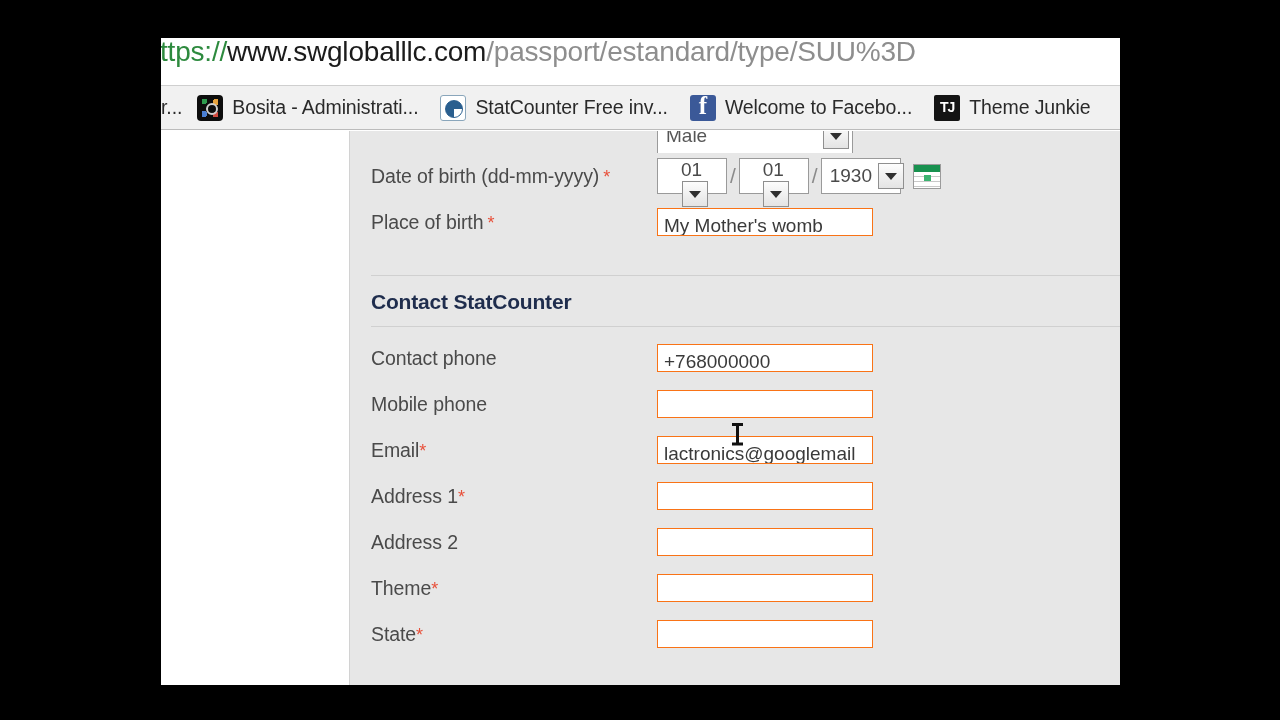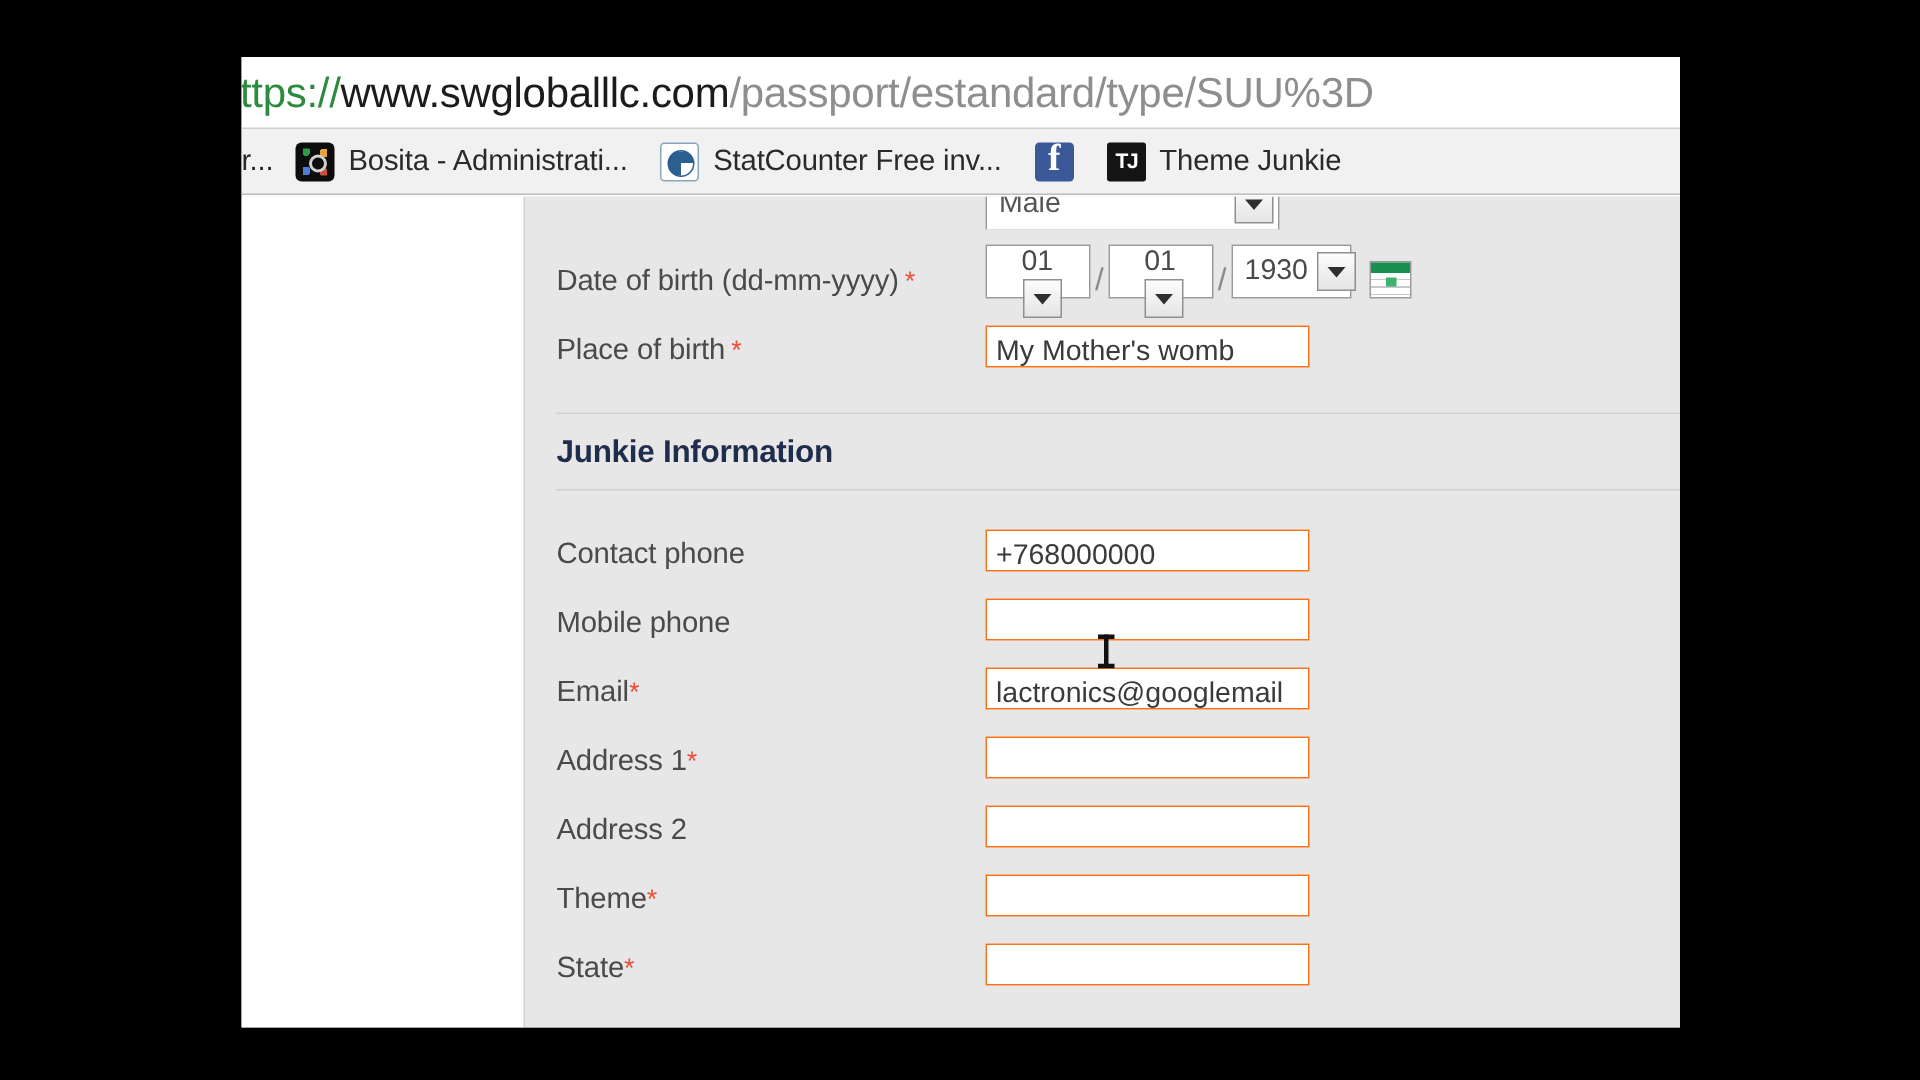--- a/index.html
+++ b/index.html
@@ -29,21 +29,20 @@
   }
 
   
   .urlbar {
     position: absolute;
     left: 0; top: 0;
     width: 959px; height: 48px;
     background: #ffffff;
     border-bottom: 1px solid #cfcfcf;
     display: flex;
-    align-items: center;
     padding-left: 0px;
     overflow: hidden;
     white-space: nowrap;
   }
   .url-text {
     font-size: 28px;
     letter-spacing: -0.2px;
     line-height: 1;
     white-space: nowrap;
     margin-left: -1px;
@@ -168,21 +167,21 @@
   
   .col-left {
     position: absolute;
     left: 0; top: 0;
     width: 864px;
   }
 
   .row {
     position: relative;
     display: flex;
-    align-items: flex-end;
+    align-items: center;
     height: 46px;
     padding-left: 20px;
   }
   .lbl {
     font-size: 19.5px;
     color: #4a4a4a;
     width: 286px;
     flex: 0 0 auto;
     white-space: nowrap;
     letter-spacing: -0.1px;
@@ -322,20 +321,21 @@
       <div class="bm">
         <span class="favicon fav-joomla"></span>
         <span class="bm-label">Bosita - Administrati...</span>
       </div>
       <div class="bm">
         <span class="favicon fav-stat"></span>
         <span class="bm-label">StatCounter Free inv...</span>
       </div>
       <div class="bm">
         <span class="favicon fav-fb"></span>
+        <span class="bm-label">Welcome to Facebo...</span>
       </div>
       <div class="bm">
         <span class="favicon fav-tj"></span>
         <span class="bm-label">Theme Junkie</span>
       </div>
     </div>
 
     <div class="viewport">
 
       <div class="left-panel"></div>
@@ -382,21 +382,21 @@
               <div class="cal-dot"></div>
             </div>
           </div>
 
           <div class="row">
             <div class="lbl"><span>Place of birth</span><span class="req-sp">*</span></div>
             <div class="tinput">My Mother's womb</div>
           </div>
 
           <div class="section-rule" style="margin-top:30px;"></div>
-          <div class="section-title">Junkie Information</div>
+          <div class="section-title">Contact StatCounter</div>
           <div class="section-rule"></div>
 
           <div style="height:8px;"></div>
 
           <div class="row">
             <div class="lbl"><span>Contact phone</span><span class="req"></span></div>
             <div class="tinput">+768000000</div>
           </div>
 
           <div class="row">

